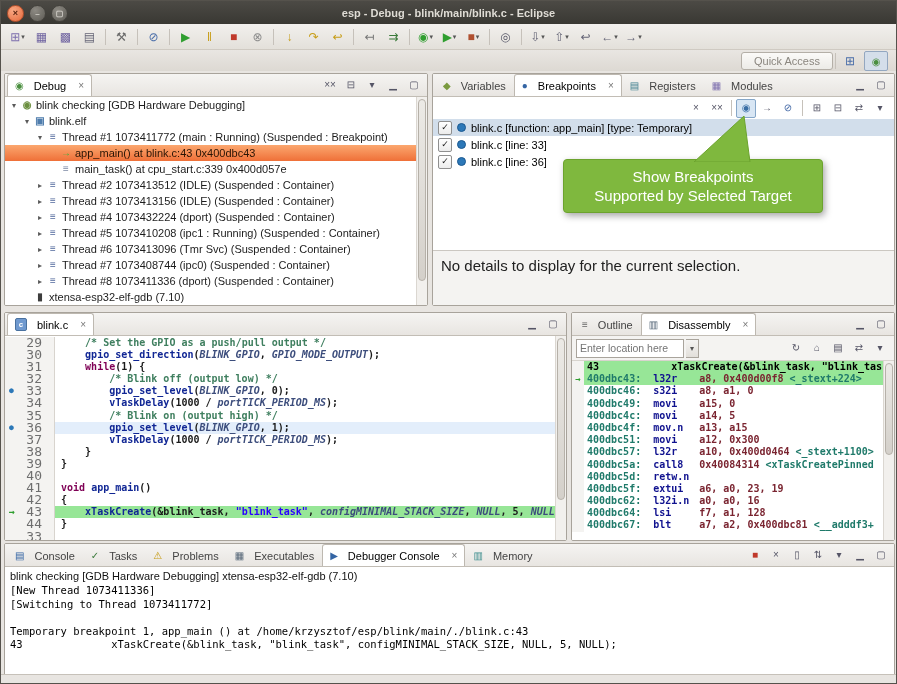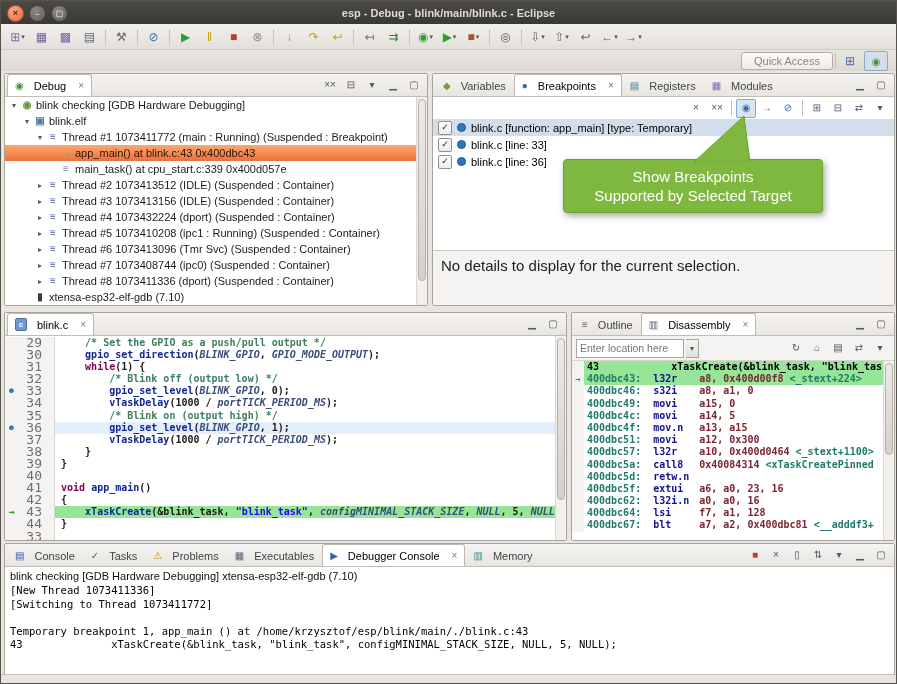--- a/index.html
+++ b/index.html
@@ -463,21 +463,21 @@
             <div class="dis-row dhl"><span class="dgut"></span><span class="dtext"><span class="dsrc">43            xTaskCreate(&amp;blink_task, "blink_tas</span></span></div>
             <div class="dis-row dhl"><span class="dgut">→</span><span class="dtext"><span class="daddr">400dbc43:  </span><span class="dmn">l32r</span><span class="dops">a8, 0x400d00f8 </span><span class="dsym">&lt;_stext+224&gt;</span></span></div>
             <div class="dis-row"><span class="dgut"></span><span class="dtext"><span class="daddr">400dbc46:  </span><span class="dmn">s32i</span><span class="dops">a8, a1, 0</span></span></div>
             <div class="dis-row"><span class="dgut"></span><span class="dtext"><span class="daddr">400dbc49:  </span><span class="dmn">movi</span><span class="dops">a15, 0</span></span></div>
             <div class="dis-row"><span class="dgut"></span><span class="dtext"><span class="daddr">400dbc4c:  </span><span class="dmn">movi</span><span class="dops">a14, 5</span></span></div>
             <div class="dis-row"><span class="dgut"></span><span class="dtext"><span class="daddr">400dbc4f:  </span><span class="dmn">mov.n</span><span class="dops">a13, a15</span></span></div>
             <div class="dis-row"><span class="dgut"></span><span class="dtext"><span class="daddr">400dbc51:  </span><span class="dmn">movi</span><span class="dops">a12, 0x300</span></span></div>
             <div class="dis-row"><span class="dgut"></span><span class="dtext"><span class="daddr">400dbc57:  </span><span class="dmn">l32r</span><span class="dops">a10, 0x400d0464 </span><span class="dsym">&lt;_stext+1100&gt;</span></span></div>
             <div class="dis-row"><span class="dgut"></span><span class="dtext"><span class="daddr">400dbc5a:  </span><span class="dmn">call8</span><span class="dops">0x40084314 </span><span class="dsym">&lt;xTaskCreatePinned</span></span></div>
             <div class="dis-row"><span class="dgut"></span><span class="dtext"><span class="daddr">400dbc5d:  </span><span class="dmn">retw.n</span><span class="dops"></span></span></div>
-            <div class="dis-row"><span class="dgut"></span><span class="dtext"><span class="daddr">400dbc5f:  </span><span class="dmn">extui</span><span class="dops">a6, a0, 23, 16</span></span></div>
+            <div class="dis-row"><span class="dgut"></span><span class="dtext"><span class="daddr">400dbc5f:  </span><span class="dmn">extui</span><span class="dops">a6, a0, 23, 19</span></span></div>
             <div class="dis-row"><span class="dgut"></span><span class="dtext"><span class="daddr">400dbc62:  </span><span class="dmn">l32i.n</span><span class="dops">a0, a0, 16</span></span></div>
             <div class="dis-row"><span class="dgut"></span><span class="dtext"><span class="daddr">400dbc64:  </span><span class="dmn">lsi</span><span class="dops">f7, a1, 128</span></span></div>
             <div class="dis-row"><span class="dgut"></span><span class="dtext"><span class="daddr">400dbc67:  </span><span class="dmn">blt</span><span class="dops">a7, a2, 0x400dbc81 </span><span class="dsym">&lt;__adddf3+</span></span></div>
           </div>
         <div class="sb">
             <div class="thumb" style="top:2px;height:90px;"></div>
           </div>
       </div>
     </section>
 

